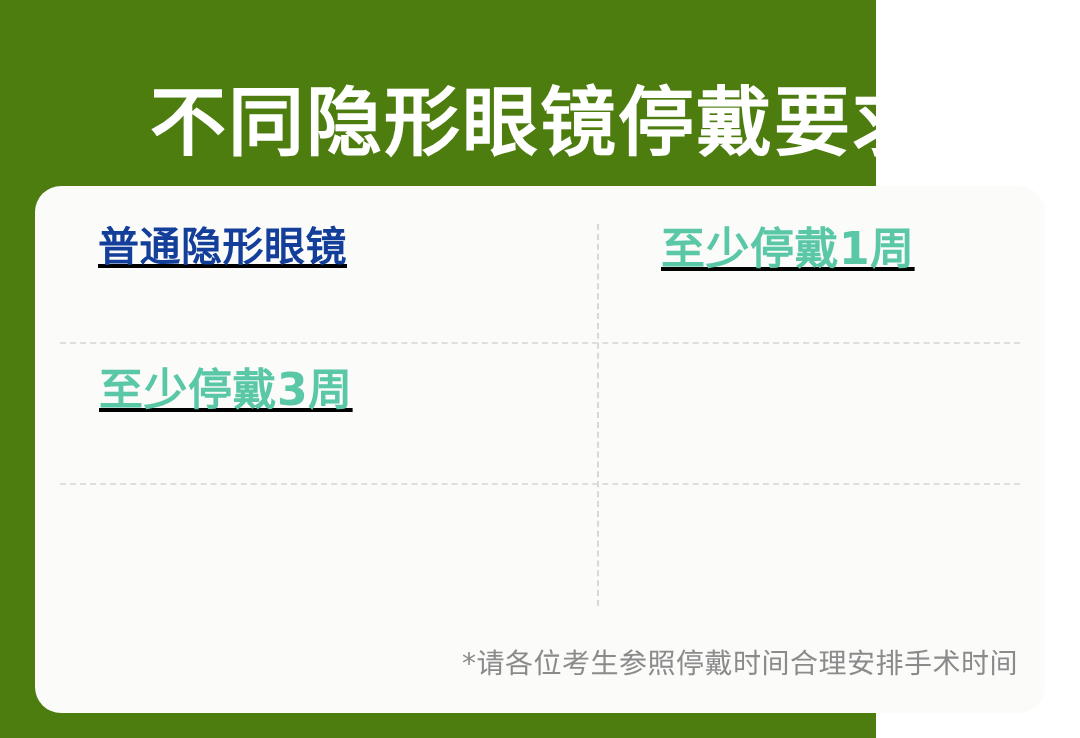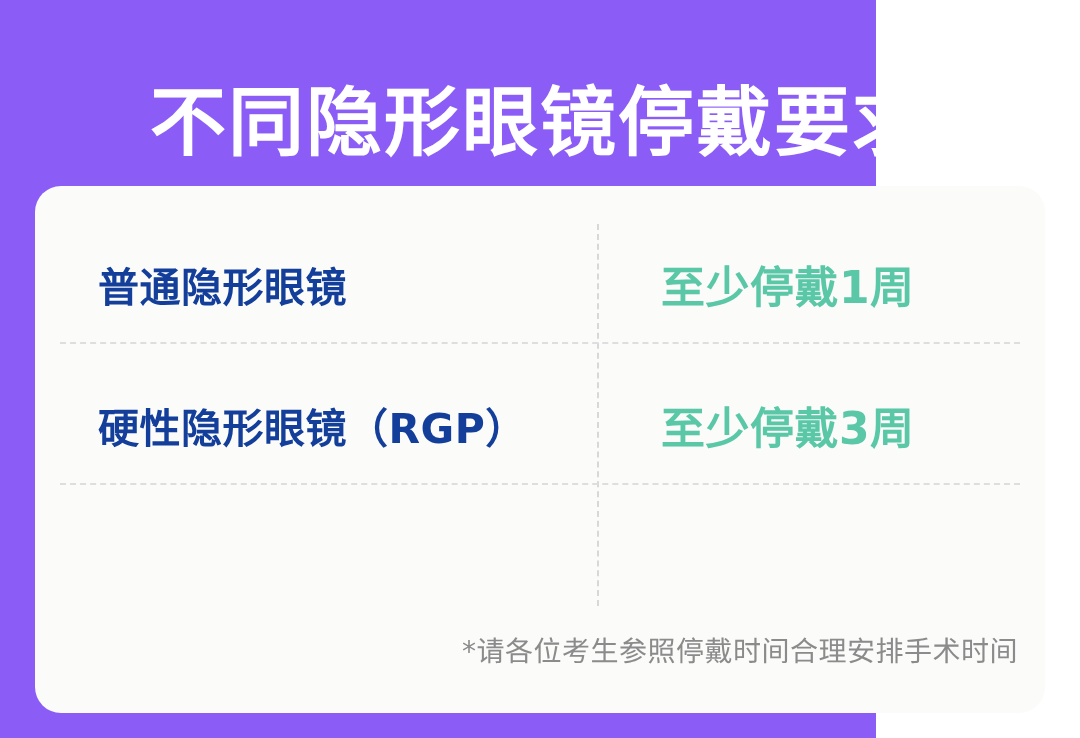--- a/index.html
+++ b/index.html
@@ -11,21 +11,21 @@
     width: 1080px;
     height: 738px;
     overflow: hidden;
     font-family: "Liberation Sans", "DejaVu Sans", sans-serif;
   }
 
   .poster {
     position: relative;
     width: 876px;
     height: 738px;
-    background: #8b5cf6;
+    background: #4d7c0f;
     box-sizing: border-box;
   }
 
   
   .title-wrap {
     position: absolute;
     left: 0;
     top: 34px;
     width: 1080px;
     text-align: center;
@@ -67,21 +67,21 @@
   .rows {
     position: absolute;
     left: 0;
     top: 0;
     width: 1010px;
   }
   .row {
     position: relative;
     height: 141px;
     display: flex;
-    align-items: center;
+    text-decoration: underline;
   }
   .row:nth-child(1) { top: 27px; }
   .row:nth-child(2) { top: 27px; }
   .row:nth-child(3) { top: 27px; }
 
   .row-sep {
     position: absolute;
     left: 25px;
     width: 960px;
     height: 0;
@@ -110,21 +110,21 @@
     font-weight: 700;
     letter-spacing: 0.5px;
     white-space: nowrap;
     font-family: "DejaVu Sans", "Liberation Sans", sans-serif;
   }
 
   
   .footnote {
     position: absolute;
     right: 27px;
-    bottom: 44px;
+    bottom: 32px;
     color: #8b8b8b;
     font-size: 28px;
     font-weight: 400;
     letter-spacing: 0.5px;
     white-space: nowrap;
     font-family: "DejaVu Sans", "Liberation Sans", sans-serif;
     margin-top: 40px;
   }
 </style>
 </head>
@@ -143,21 +143,20 @@
     <div class="rows">
 
       <div class="row">
         <div class="row-label">普通隐形眼镜</div>
         <div class="row-value">至少停戴1周</div>
       </div>
 
       <div class="row-sep sep-1"></div>
 
       <div class="row">
-        <div class="row-label">硬性隐形眼镜（RGP）</div>
         <div class="row-value">至少停戴3周</div>
       </div>
 
       <div class="row-sep sep-2"></div>
 
 
     </div>
 
     <div class="footnote">*请各位考生参照停戴时间合理安排手术时间</div>
 

